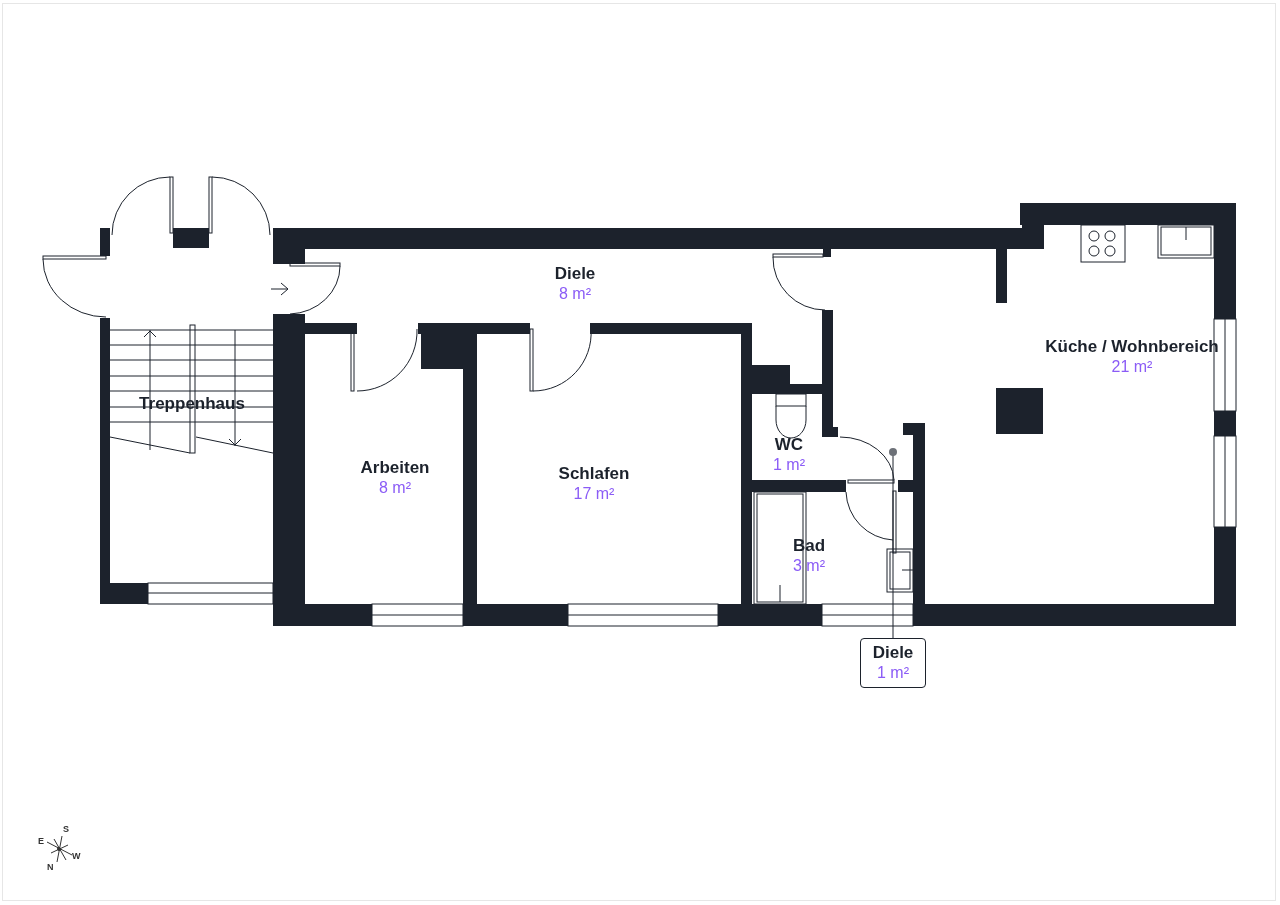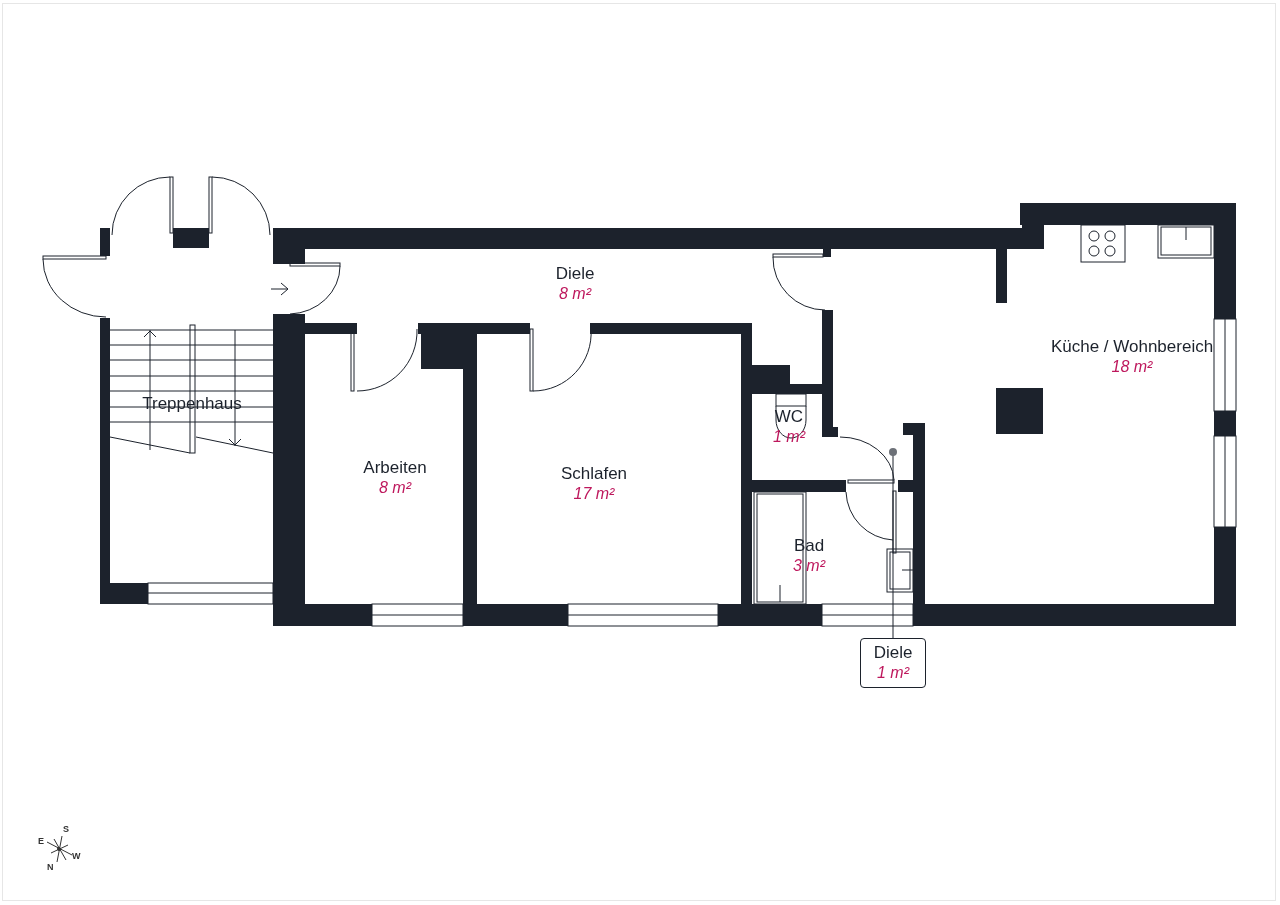--- a/index.html
+++ b/index.html
@@ -3,22 +3,22 @@
 <meta charset="utf-8">
 <style>
   html, body { margin: 0; padding: 0; background: #ffffff; }
   body { width: 1280px; height: 905px; position: relative; overflow: hidden;
          font-family: "Liberation Sans", "DejaVu Sans", sans-serif; }
   .frame { position: absolute; left: 2px; top: 3px; width: 1274px; height: 898px;
            border: 1px solid #e6e6e6; box-sizing: border-box; }
   svg.plan { position: absolute; left: 0; top: 0; }
   .room-label { position: absolute; text-align: center; transform: translateX(-50%);
                 color: #1c222c; line-height: 1.25; white-space: nowrap; }
-  .room-name { font-weight: normal; font-size: 17px; display: block; }
-  .room-area { font-size: 16px; color: #be185d; display: block; font-style: italic; }
+  .room-name { font-weight: bold; font-size: 17px; display: block; }
+  .room-area { font-size: 16px; color: #8b5cf6; display: block; }
   .callout { position: absolute; border: 1px solid #1c222c; border-radius: 4px;
              background: #fff; text-align: center; padding: 3px 0 4px 0; width: 64px; }
   .compass { position: absolute; font-size: 9px; font-weight: bold; color: #333; }
 </style>
 </head>
 <body>
 
 <div class="frame"></div>
 
 <svg class="plan" width="1280" height="905" viewBox="0 0 1280 905">
@@ -191,33 +191,33 @@
 <div class="room-label" style="left:395px; top:457px;">
   <span class="room-name">Arbeiten</span>
   <span class="room-area">8 m²</span>
 </div>
 
 <div class="room-label" style="left:594px; top:463px;">
   <span class="room-name">Schlafen</span>
   <span class="room-area">17 m²</span>
 </div>
 
-<div class="room-label" style="left:789px; top:406px;">
+<div class="room-label" style="left:789px; top:434px;">
   <span class="room-name">WC</span>
   <span class="room-area">1 m²</span>
 </div>
 
 <div class="room-label" style="left:809px; top:535px;text-align:center;">
   <span class="room-name">Bad</span>
   <span class="room-area">3 m²</span>
 </div>
 
 <div class="room-label" style="left:1132px; top:336px;">
   <span class="room-name">Küche / Wohnbereich</span>
-  <span class="room-area">18 m²</span>
+  <span class="room-area">21 m²</span>
 </div>
 
 <div class="callout room-label" style="left:893px; top:638px;">
   <span class="room-name">Diele</span>
   <span class="room-area">1 m²</span>
 </div>
 
 <span class="compass" style="left:63px; top:824px;">S</span>
 <span class="compass" style="left:38px; top:836px;">E</span>
 <span class="compass" style="left:72px; top:851px;">W</span>

